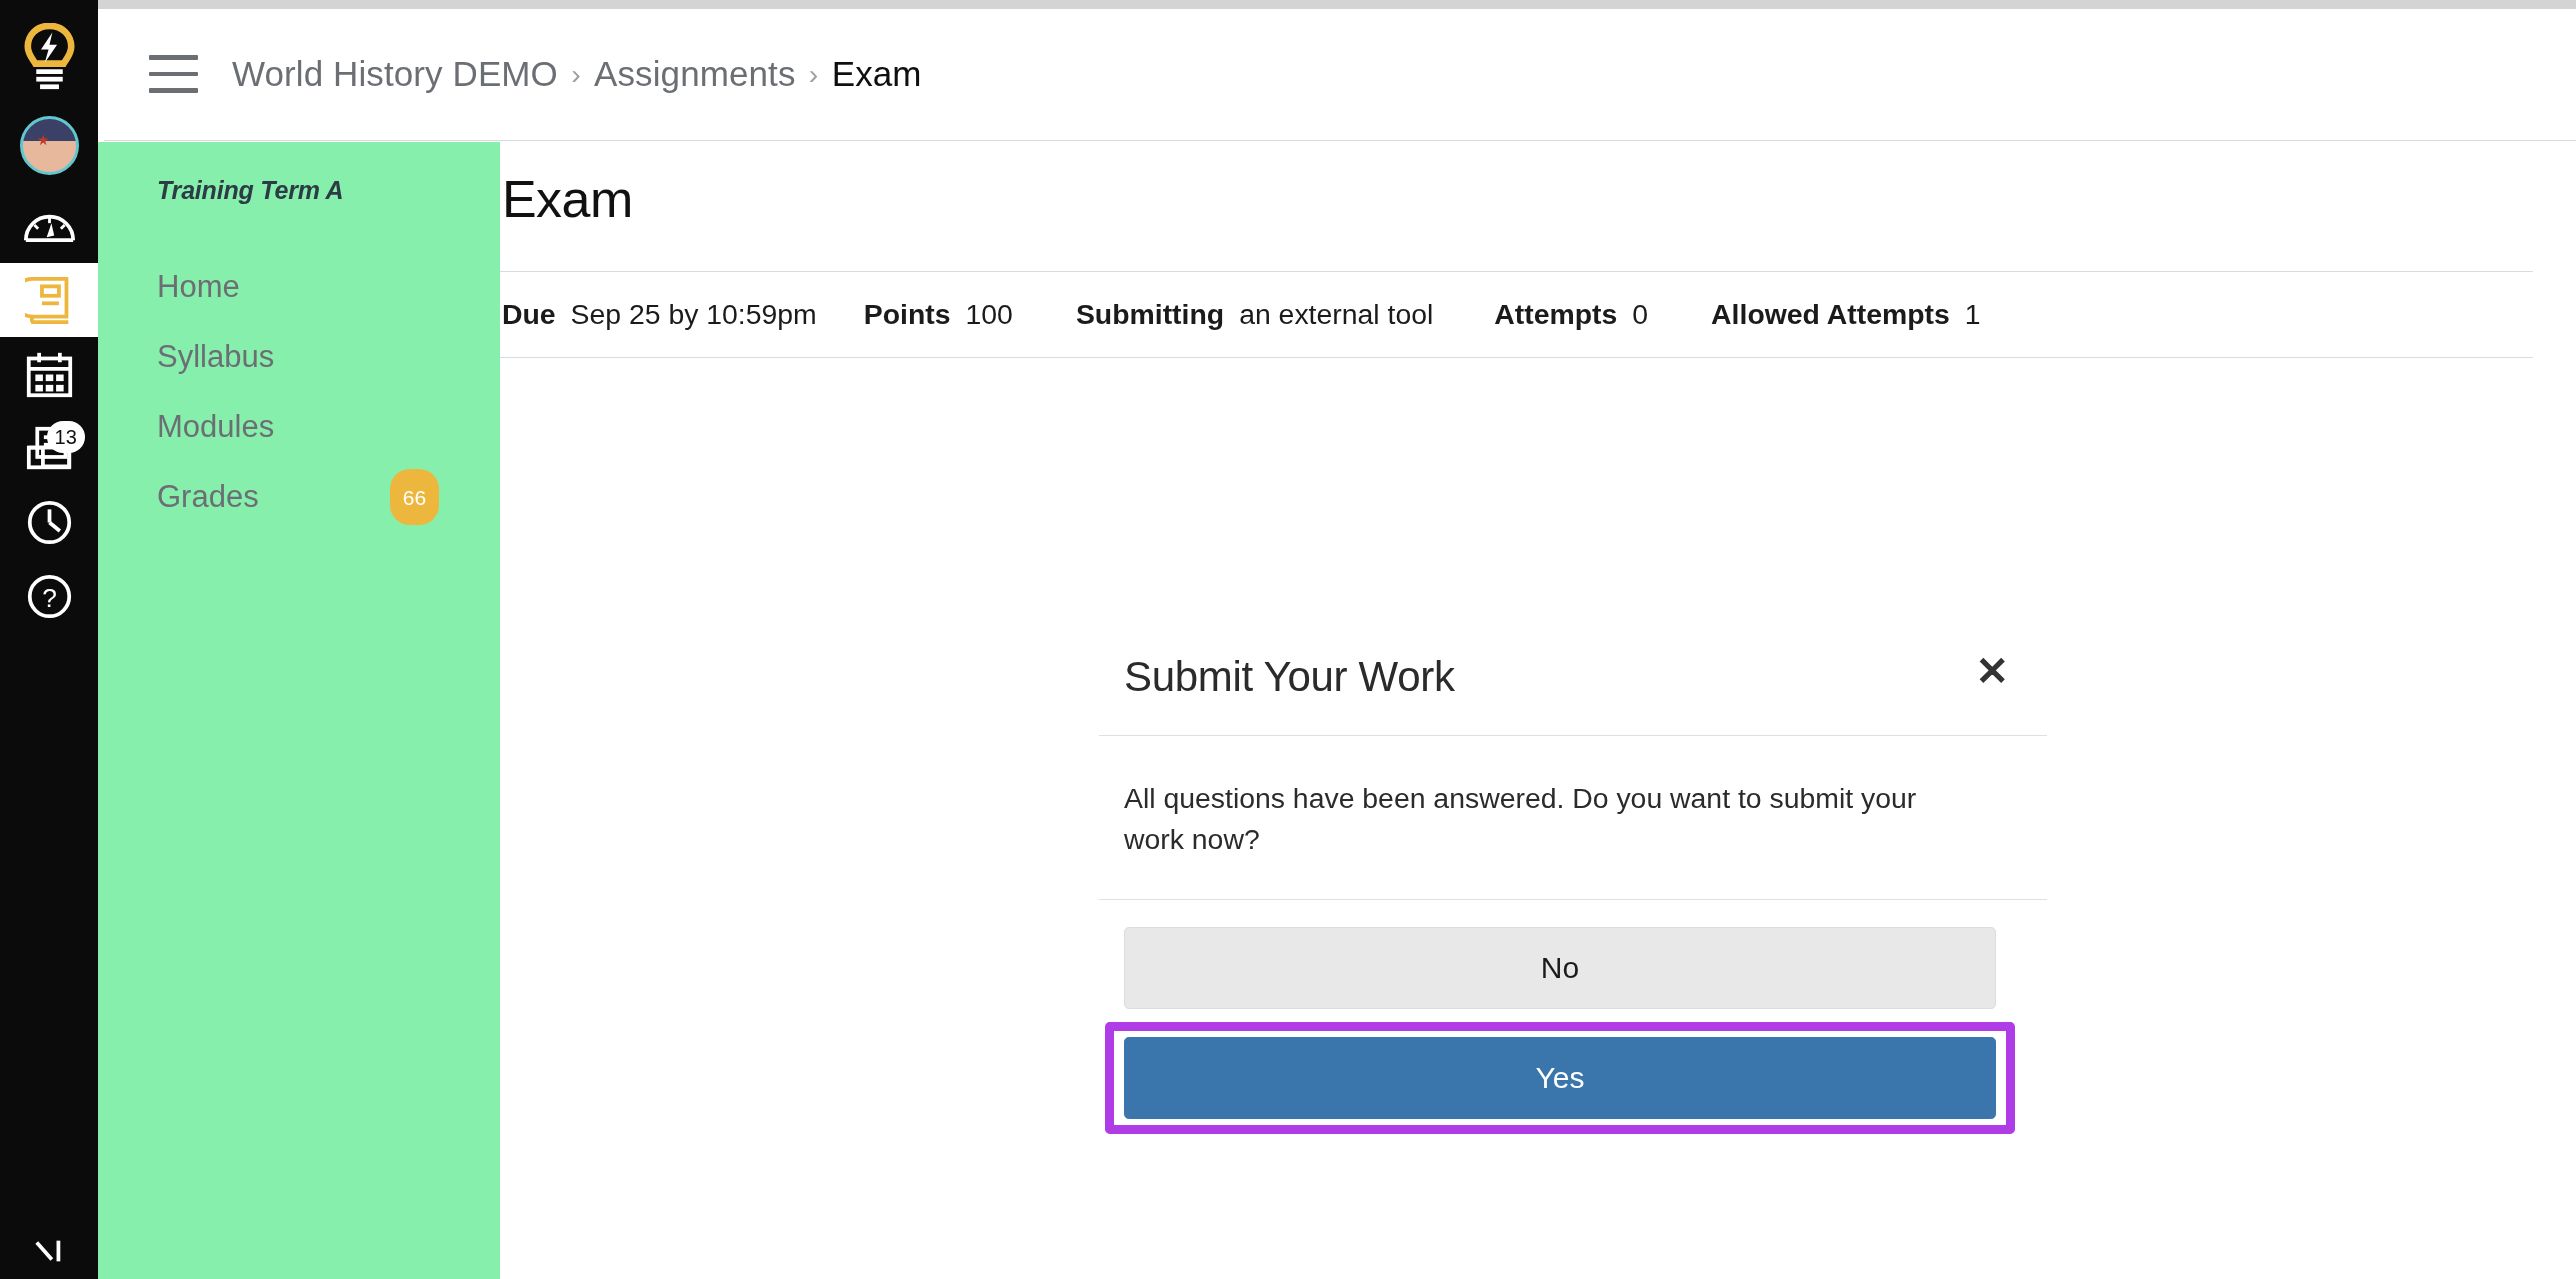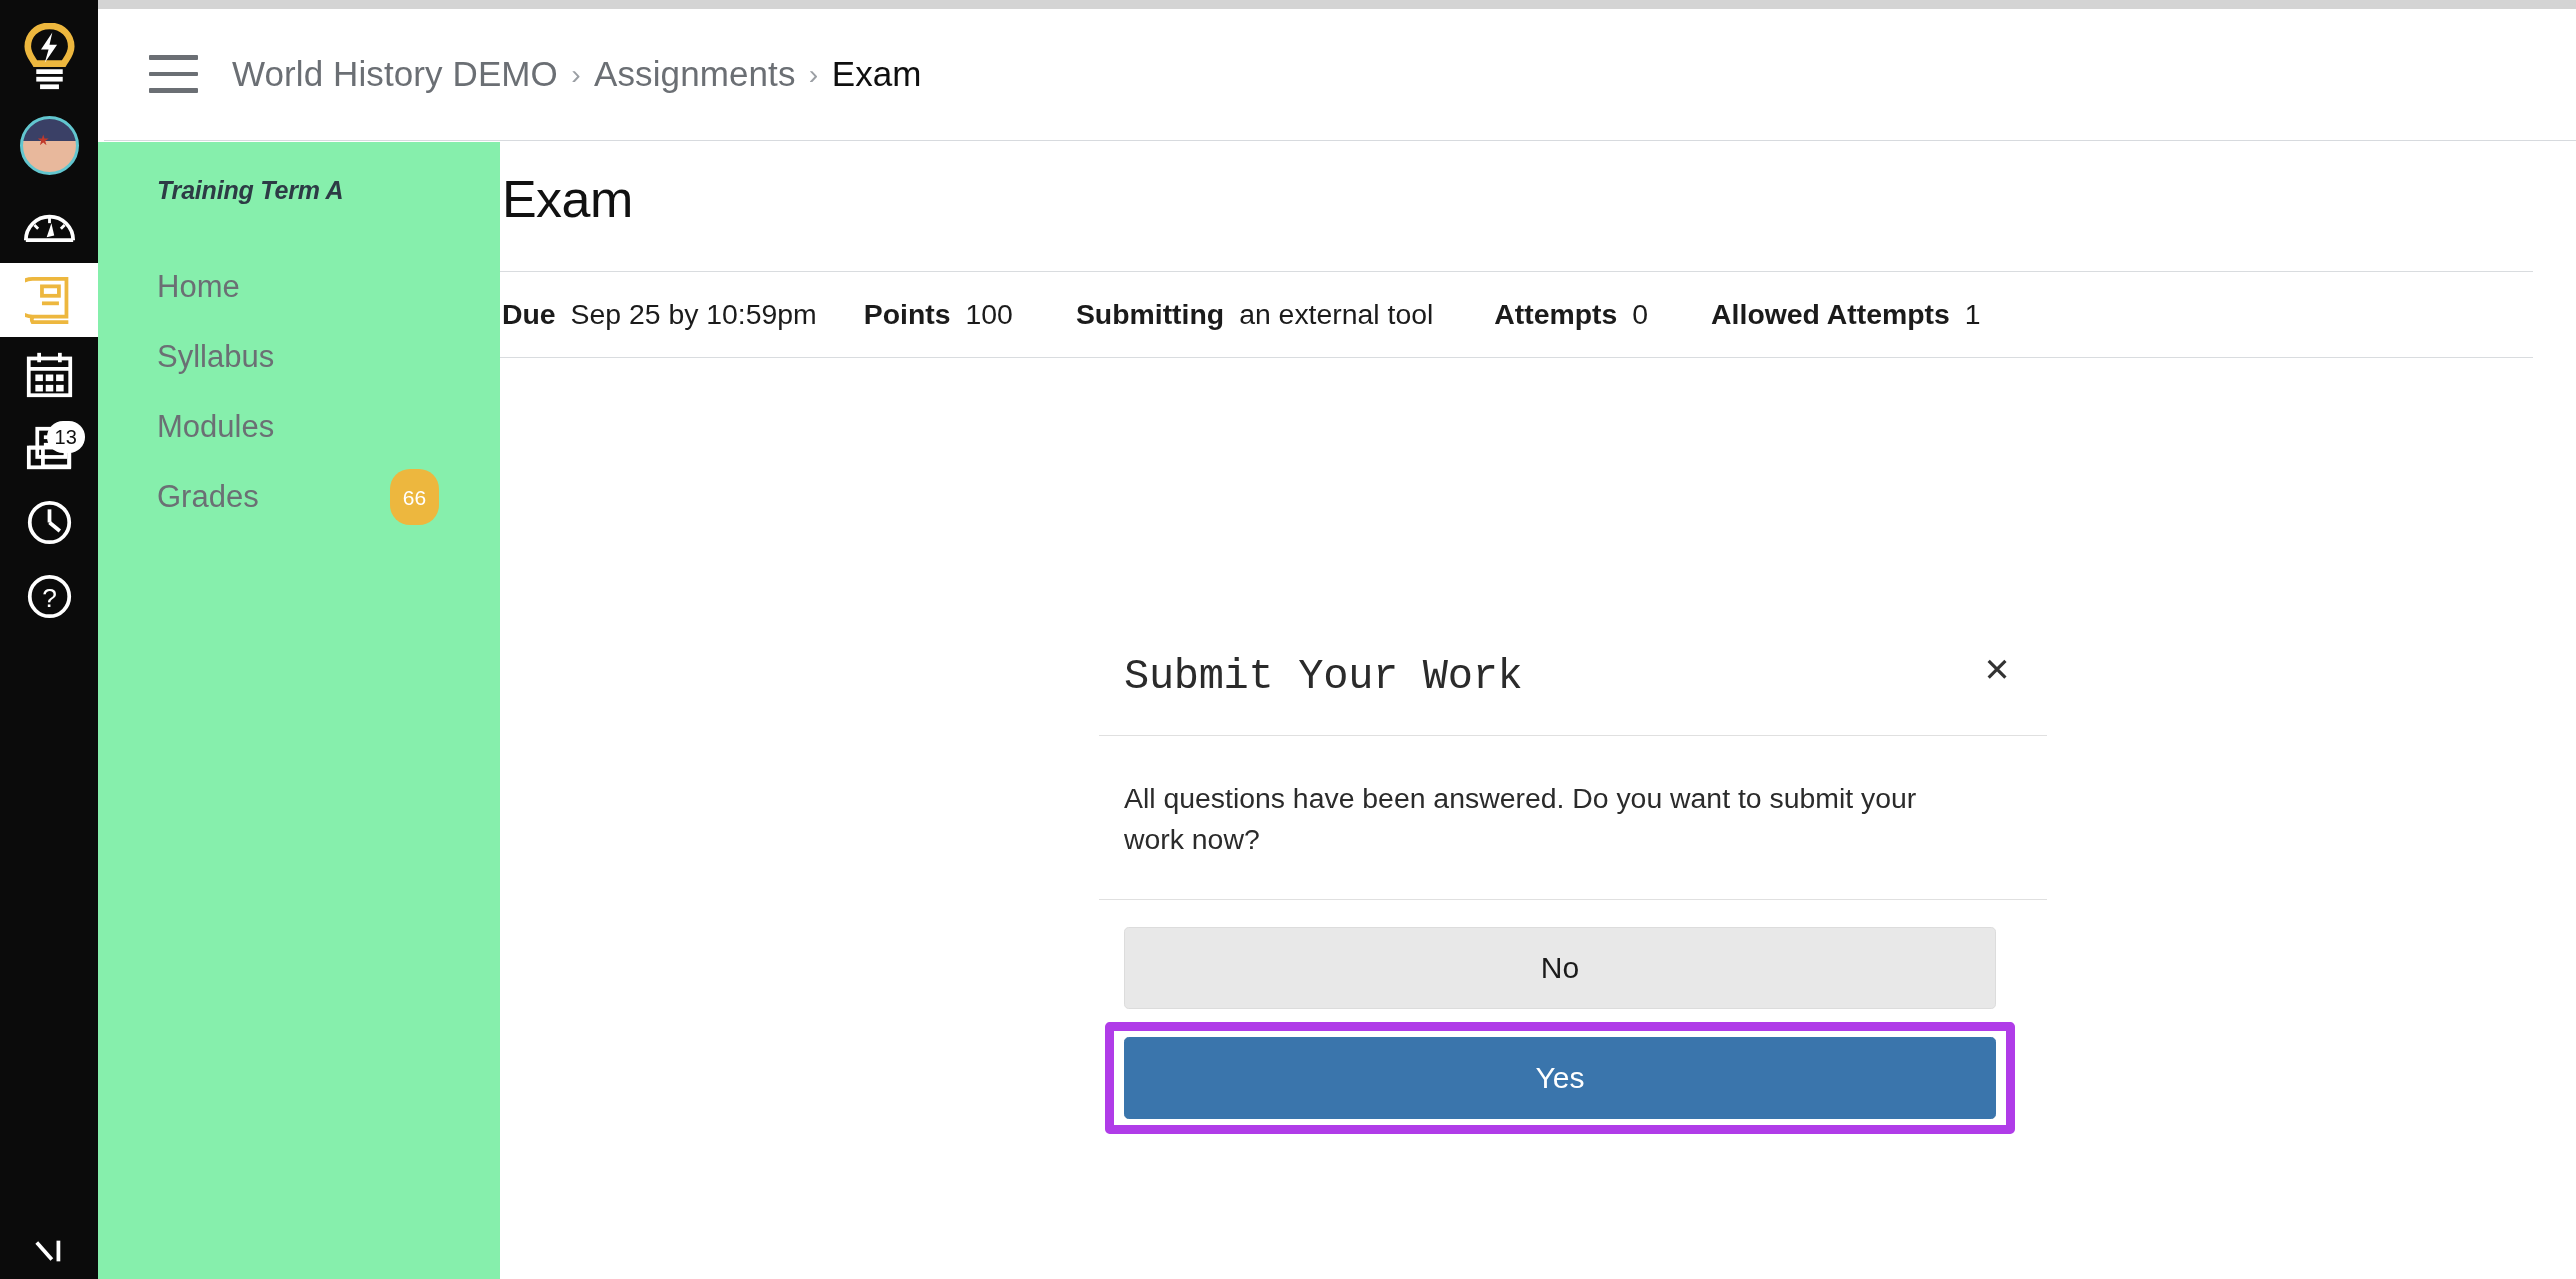--- a/index.html
+++ b/index.html
@@ -228,21 +228,20 @@
     width: 948px;
     background: #ffffff;
   }
   .modal-head {
     height: 118px;
     display: flex;
     align-items: center;
     justify-content: space-between;
     border-bottom: 1.9px solid #e0e0e0;
     padding: 0 28.4px 0 25px;
-    font-family: Liberation Mono, monospace;
   }
   .modal-title {
     font-size: 42px;
     font-weight: 400;
     color: #2b2b2b;
     letter-spacing: -0.3px;
   }
   .modal-close {
     font-size: 40px;
     font-weight: 700;

